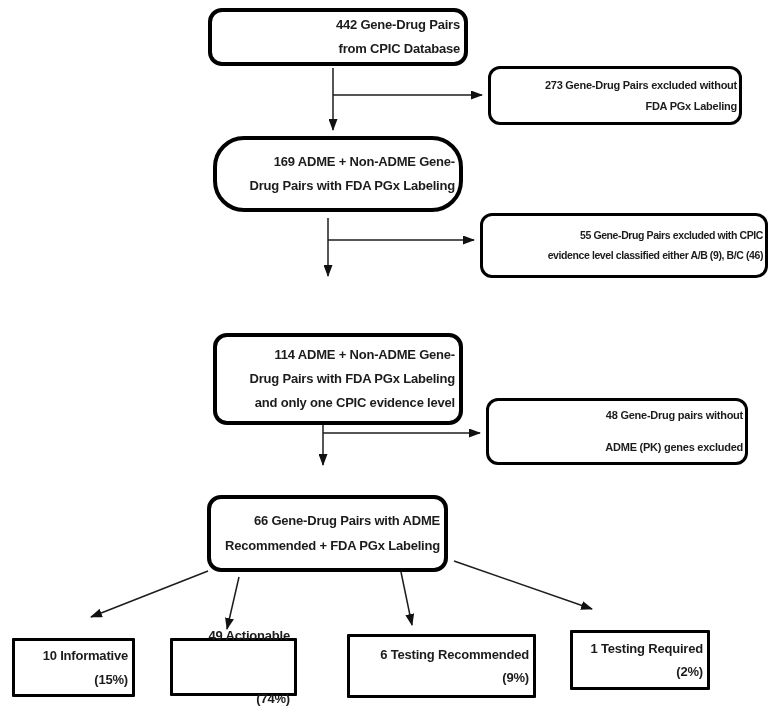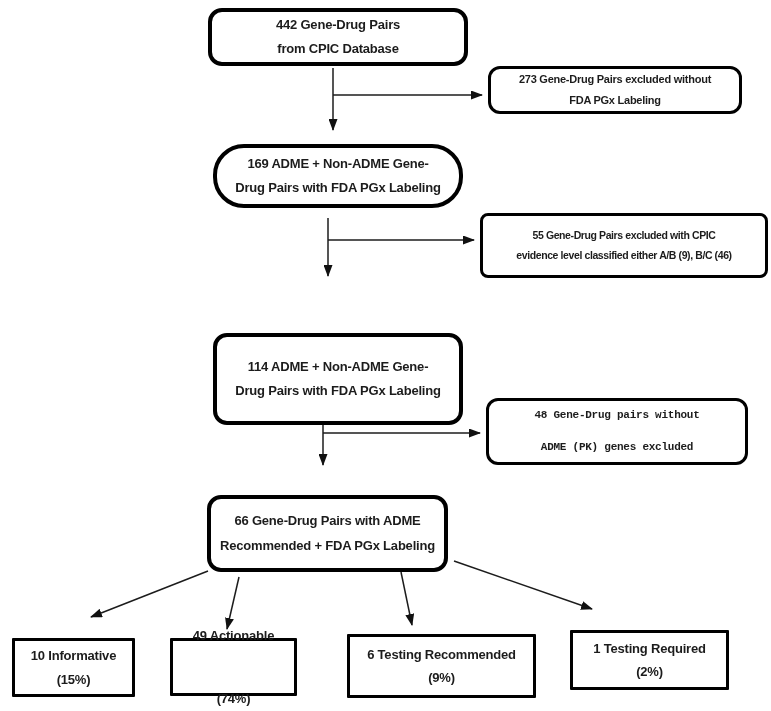--- a/index.html
+++ b/index.html
@@ -21,21 +21,21 @@
     width: 771px; height: 711px;
   }
   .box {
     position: absolute;
     box-sizing: border-box;
     background: #ffffff;
     border: 4px solid #000000;
     border-radius: 14px;
     display: flex;
     flex-direction: column;
-    align-items: center;
+    align-items: flex-end;
     justify-content: center;
     text-align: center;
     font-weight: 700;
     color: #1c1c1c;
     padding: 0 4px;
   }
   .box .line { white-space: nowrap; }
   .main-box {
     font-size: 13px;
     line-height: 1.85;
@@ -46,42 +46,42 @@
     border-radius: 12px;
     font-size: 11px;
     line-height: 1.9;
     letter-spacing: -0.25px;
     padding: 0 2px;
   }
   .excl-box.tight {
     font-size: 10.5px;
     letter-spacing: -0.4px;
   }
-  .excl-box.wide-leading { line-height: 2.9; font-family: Liberation Mono, monospace; }
+  .excl-box.wide-leading { line-height: 2.9; }
   .out-box {
     border-width: 3.5px;
     border-radius: 1px;
     font-size: 13px;
     line-height: 1.8;
     letter-spacing: -0.2px;
   }
   
   .m442 { left: 208px; top: 8px;   width: 260px; height: 58px; }
-  .m169 { left: 213px; top: 144px; width: 250px; height: 64px; border-radius: 31px; }
+  .m169 { left: 213px; top: 136px; width: 250px; height: 76px; border-radius: 31px; }
   .m114 { left: 213px; top: 293px; width: 250px; height: 92px; margin-top: 40px; }
   .m66  { left: 207px; top: 495px; width: 241px; height: 77px; }
   
-  .e273 { left: 488px; top: 66px;  width: 254px; height: 48px; }
-  .e55  { left: 480px; top: 213px; width: 288px; height: 65px; border-radius: 8px; }
+  .e273 { left: 488px; top: 66px;  width: 254px; height: 59px; }
+  .e55  { left: 480px; top: 213px; width: 288px; height: 65px; }
   .e48  { left: 486px; top: 398px; width: 262px; height: 67px; }
   
   .o1 { left: 12px;  top: 638px; width: 123px; height: 59px; }
   .o2 { left: 170px; top: 638px; width: 127px; height: 58px; gap: 40px; }
   .o3 { left: 347px; top: 634px; width: 189px; height: 64px; }
-  .o4 { left: 570px; top: 630px; width: 159px; height: 60px; }
+  .o4 { left: 570px; top: 630px; width: 140px; height: 60px; }
 </style>
 </head>
 <body>
 
 <div class="stage">
 
   <svg class="connector-layer" width="771" height="711" viewBox="0 0 771 711" xmlns="http://www.w3.org/2000/svg">
     <defs>
       <marker id="ah" markerUnits="userSpaceOnUse" markerWidth="12" markerHeight="9" refX="11" refY="4.5" orient="auto">
         <path d="M0,0 L12,4.5 L0,9 Z" fill="#111111"></path>
@@ -107,20 +107,21 @@
   </div>
 
   <div class="box main-box m169">
     <div class="line">169 ADME + Non-ADME Gene-</div>
     <div class="line">Drug Pairs with FDA PGx Labeling</div>
   </div>
 
   <div class="box main-box m114">
     <div class="line">114 ADME + Non-ADME Gene-</div>
     <div class="line">Drug Pairs with FDA PGx Labeling</div>
+    <div class="line">and only one CPIC evidence level</div>
   </div>
 
   <div class="box main-box m66">
     <div class="line">66 Gene-Drug Pairs with ADME</div>
     <div class="line">Recommended + FDA PGx Labeling</div>
   </div>
 
   <div class="box excl-box e273">
     <div class="line">273 Gene-Drug Pairs excluded without</div>
     <div class="line">FDA PGx Labeling</div>

